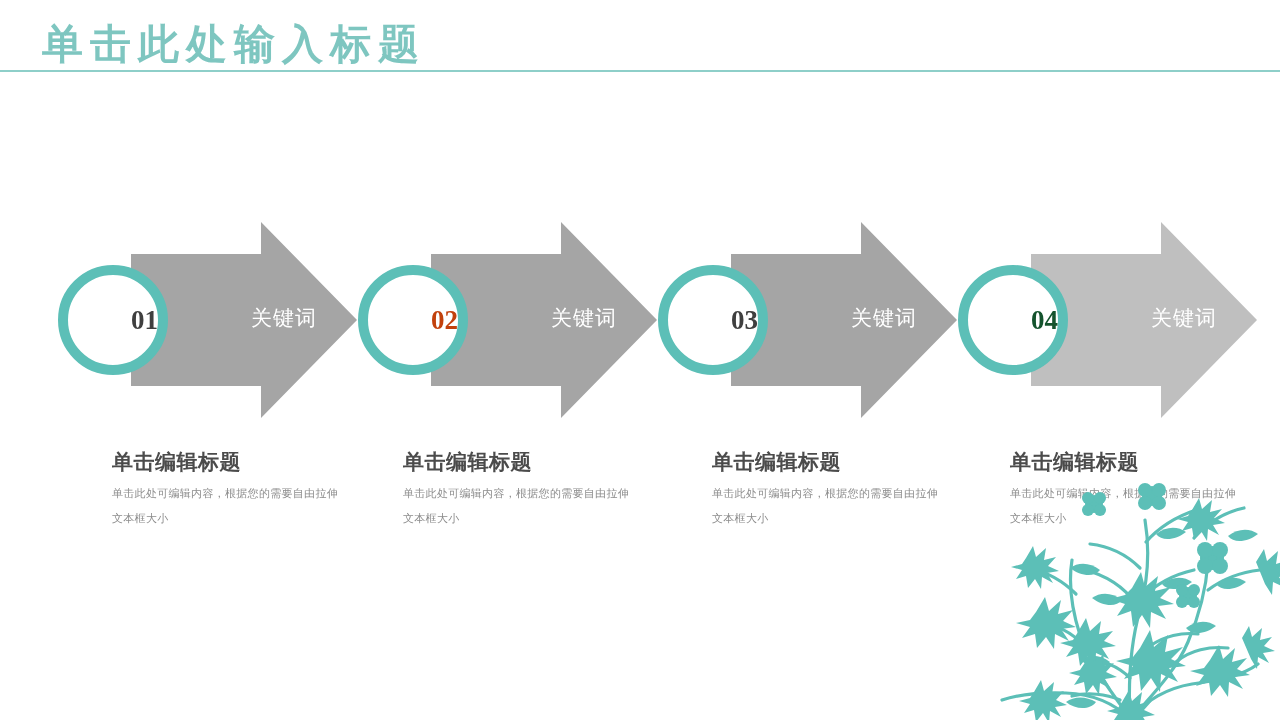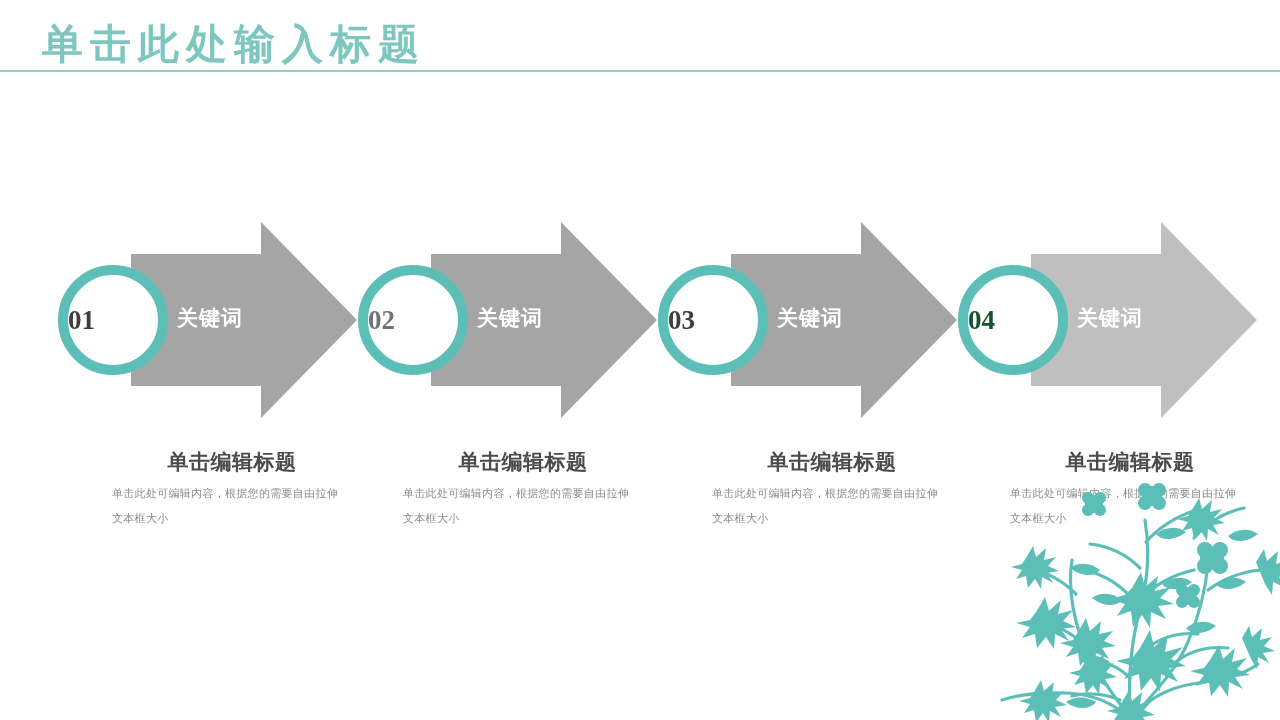--- a/index.html
+++ b/index.html
@@ -51,39 +51,39 @@
     position:absolute;
     left:18px; top:222px;
     width:226px; height:196px;
   }
   .keyword {
     position:absolute;
     top:302px;
     left:64px;
     width:140px;
     font-size:21px;
-    font-weight:bold;
+    font-weight:normal;
     color:#ffffff;
     letter-spacing:1px;
-    text-align:left;
+    text-align:right;
     line-height:32px;
     pointer-events:auto;
   }
 
   
   .badge {
     position:absolute;
     left:-55px; top:265px;
     width:110px; height:110px;
     border-radius:50%;
     background:#ffffff;
     border:10px solid #5cbfb7;
     display:flex;
     align-items:center;
-    justify-content:flex-start;
+    justify-content:flex-end;
     pointer-events:auto;
   }
   .badge-num {
     font-size:27px;
     font-weight:bold;
     color:#3f3f3f;
     font-family:"Liberation Serif","DejaVu Serif",serif;
     letter-spacing:0px;
     line-height:1;
   }
@@ -95,21 +95,20 @@
     width:240px;
     pointer-events:auto;
   }
   .caption-title {
     font-size:21px;
     font-weight:bold;
     color:#4b4b4b;
     line-height:30px;
     letter-spacing:0.5px;
     margin-bottom:4px;
-    text-align:center;
   }
   .caption-body {
     font-size:11px;
     color:#8c8c8c;
     line-height:25px;
     letter-spacing:0.3px;
     width:230px;
   }
 
   
@@ -139,21 +138,21 @@
         <span class="badge-num" style="color: rgb(63, 63, 63);">01</span>
       </div>
     </div>
 
     <div class="step" id="step-1" style="left:413px;">
       <svg class="arrow-svg" viewBox="0 0 226 196">
         <polygon id="arrow-poly-1" points="0,32 130,32 130,0 226,98 130,196 130,164 0,164" fill="#a5a5a5"></polygon>
       </svg>
       <div class="keyword">关键词</div>
       <div class="badge" style="border-color: rgb(92, 191, 183);">
-        <span class="badge-num" style="color: #737373;">02</span>
+        <span class="badge-num" style="color: #c2410c;">02</span>
       </div>
     </div>
 
     <div class="step" id="step-2" style="left:713px;">
       <svg class="arrow-svg" viewBox="0 0 226 196">
         <polygon id="arrow-poly-2" points="0,32 130,32 130,0 226,98 130,196 130,164 0,164" fill="#a5a5a5"></polygon>
       </svg>
       <div class="keyword">关键词</div>
       <div class="badge" style="border-color: rgb(92, 191, 183);">
         <span class="badge-num" style="color: rgb(63, 63, 63);">03</span>

